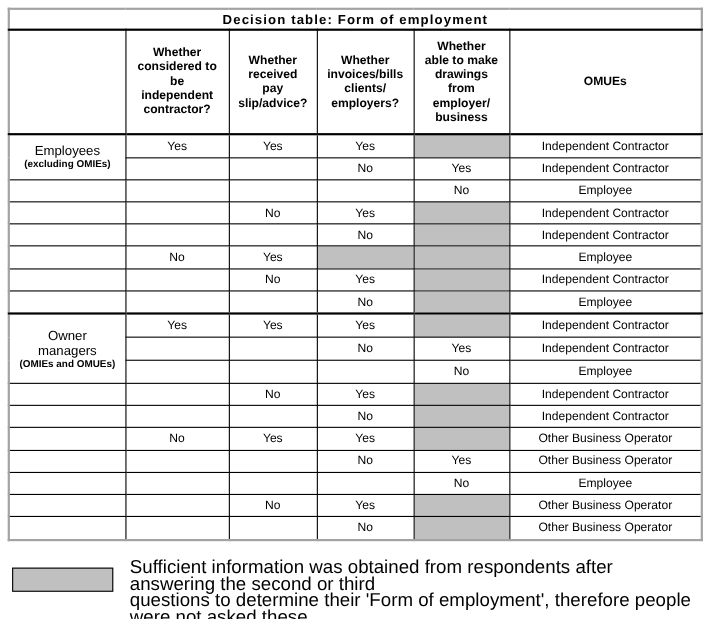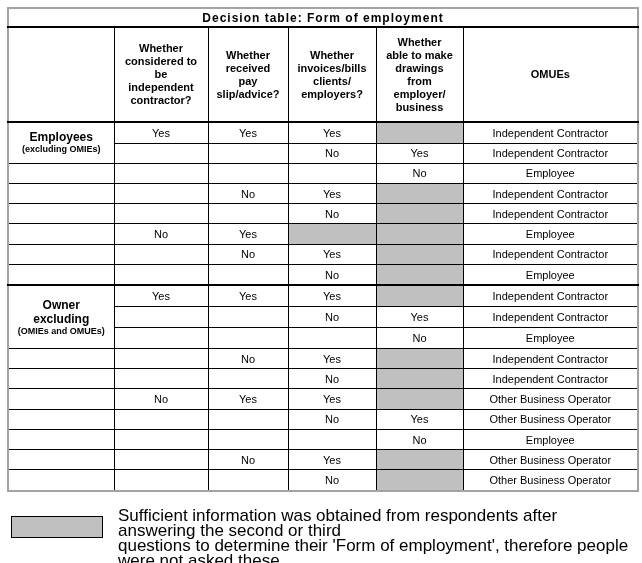--- a/index.html
+++ b/index.html
@@ -46,21 +46,21 @@
     font-weight: bold;
     font-size: 11px;
     line-height: 13px;
     white-space: pre-line;
     border-bottom: 2px solid #000;
   }
   tr.section-start td {
     border-top: 2px solid #000;
   }
   td.glabel .gname {
-    font-weight: bold;
+    font-weight: normal;
     font-size: 12px;
     line-height: 14px;
     white-space: pre-line;
   }
   td.glabel .gsub {
     font-weight: bold;
     font-size: 9px;
     line-height: 11px;
     white-space: nowrap;
   }
@@ -193,21 +193,21 @@
       <td></td>
       <td></td>
       <td>No</td>
       <td class="gray"></td>
       <td>Employee</td>
     </tr>
 
     <tr class="section-start">
       <td class="glabel" rowspan="3">
         <div class="gname">Owner
-excluding</div>
+managers</div>
         <div class="gsub">(OMIEs and OMUEs)</div>
       </td>
       <td>Yes</td>
       <td>Yes</td>
       <td>Yes</td>
       <td class="gray"></td>
       <td>Independent Contractor</td>
     </tr>
     <tr>
       <td></td>

